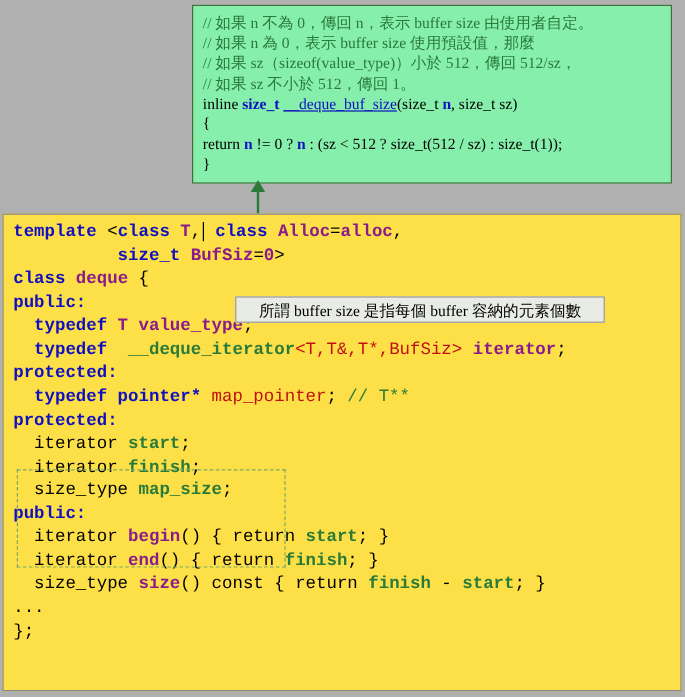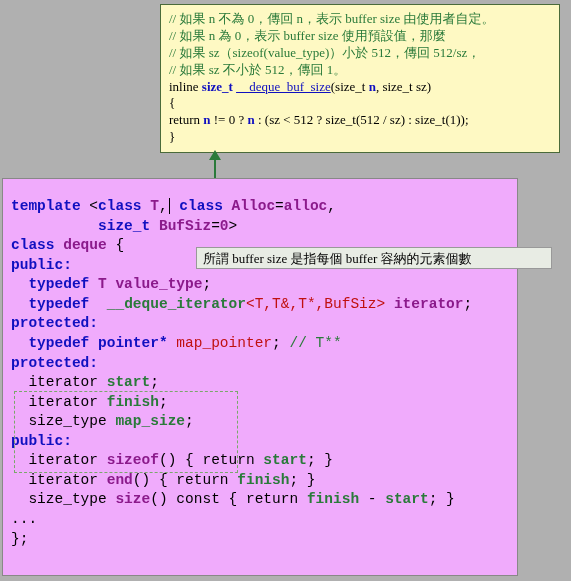--- a/index.html
+++ b/index.html
@@ -10,21 +10,21 @@
     font-size: 14px;
     width: 571px;
     height: 581px;
     overflow: hidden;
   }
   .top-box {
     position: absolute;
     top: 4px;
     left: 160px;
     width: 400px;
-    background: #fef9c3;
+    background: #86efac;
     border: 1px solid #4a6b3a;
     padding: 6px 8px;
     font-family: "Times New Roman", serif;
     font-size: 13px;
     line-height: 1.3;
     box-sizing: border-box;
   }
   .top-box .comment { color: #2a7a3a; font-family: "Times New Roman", serif; }
   .top-box .kw { color: #1010c0; font-weight: bold; font-family: "Times New Roman", serif;}
   .top-box .fn { color: #1010c0; font-weight: normal; text-decoration: underline; font-family: "Times New Roman", serif;}
@@ -42,25 +42,25 @@
     top: -8px;
     left: -5px;
     border-left: 6px solid transparent;
     border-right: 6px solid transparent;
     border-bottom: 10px solid #2a7a3a;
   }
   .main-box {
     position: absolute;
     top: 178px;
     left: 2px;
-    width: 516px;
+    width: 566px;
     height: 398px;
-    background: #f0abfc;
+    background: #fde047;
     border: 1px solid #888;
-    padding: 18px 8px;
+    padding: 6px 8px;
     box-sizing: border-box;
     font-family: "Courier New", monospace;
     font-size: 14.5px;
     line-height: 1.35;
   }
   .kw { color: #1010c0; font-weight: bold; }
   .cls { color: #8b1a8b; font-weight: bold; }
   .type { color: #8b1a8b; font-weight: bold; }
   .tmpl { color: #c01010; }
   .access { color: #1010c0; font-weight: bold; margin-top: 15px; }
@@ -71,29 +71,30 @@
     border-left: 1px solid #000;
     display: inline-block;
     height: 16px;
     vertical-align: middle;
     margin: 0 1px;
   }
   .annot {
     position: absolute;
     top: 247px;
     left: 196px;
-    width: 356px;
+    width: 308px;
     height: 22px;
     background: #e8ece4;
     border: 1px solid #999;
     font-family: "Songti SC","SimSun",serif;
     font-size: 13px;
     padding: 2px 6px;
     box-sizing: border-box;
     line-height: 18px;
+    text-align: center;
   }
   .dashed-box {
     position: absolute;
     top: 391px;
     left: 14px;
     width: 222px;
     height: 80px;
     border: 1px dashed #7aa86b;
     pointer-events: none;
   }
@@ -125,21 +126,21 @@
 <div><span class="access">public:</span></div>
 <div><span class="kw" style="white-space:pre;">  typedef </span><span class="cls">T</span><span> </span><span class="type">value_type</span><span>;</span></div>
 <div><span class="kw" style="white-space:pre;">  typedef</span><span style="white-space:pre;">  </span><span class="grn">__deque_iterator</span><span class="tmpl">&lt;T,T&amp;,T*,BufSiz&gt;</span><span> </span><span class="type">iterator</span><span>;</span></div>
 <div><span class="access">protected:</span></div>
 <div><span class="kw" style="white-space:pre;">  typedef pointer* </span><span class="tmpl">map_pointer</span><span>; </span><span class="comment2">// T**</span></div>
 <div><span class="access">protected:</span></div>
 <div><span style="white-space:pre;">  iterator </span><span class="grn">start</span><span>;</span></div>
 <div><span style="white-space:pre;">  iterator </span><span class="grn">finish</span><span>;</span></div>
 <div><span style="white-space:pre;">  size_type </span><span class="grn">map_size</span><span>;</span></div>
 <div><span class="access">public:</span></div>
-<div><span style="white-space:pre;">  iterator </span><span class="func">sizeof</span><span>() { return </span><span class="grn">start</span><span>; }</span></div>
+<div><span style="white-space:pre;">  iterator </span><span class="func">begin</span><span>() { return </span><span class="grn">start</span><span>; }</span></div>
 <div><span style="white-space:pre;">  iterator </span><span class="func">end</span><span>() { return </span><span class="grn">finish</span><span>; }</span></div>
 <div><span style="white-space:pre;">  size_type </span><span class="func">size</span><span>() const { return </span><span class="grn">finish</span><span> - </span><span class="grn">start</span><span>; }</span></div>
 <div>...</div>
 <div>};</div>
 </div>
 
 <div class="annot"><span>所謂 buffer size 是指每個 buffer 容納的元素個數</span></div>
 
 <div class="dashed-box"></div>
 

